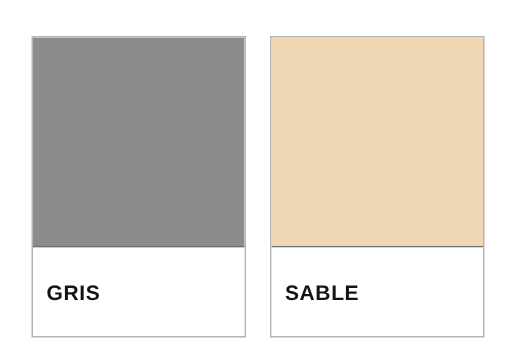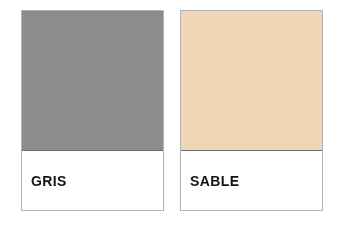--- a/index.html
+++ b/index.html
@@ -16,21 +16,21 @@
 
   #swatch-board {
     position: relative;
     width: 348px;
     height: 228px;
     background: #ffffff;
   }
 
   .swatch-card {
     position: absolute;
-    top: 10px;
+    top: 24px;
     width: 143px;
     height: 201px;
     box-sizing: border-box;
     border: 1px solid #b4b4b4;
     background: #ffffff;
     display: flex;
     flex-direction: column;
     overflow: hidden;
   }
 

